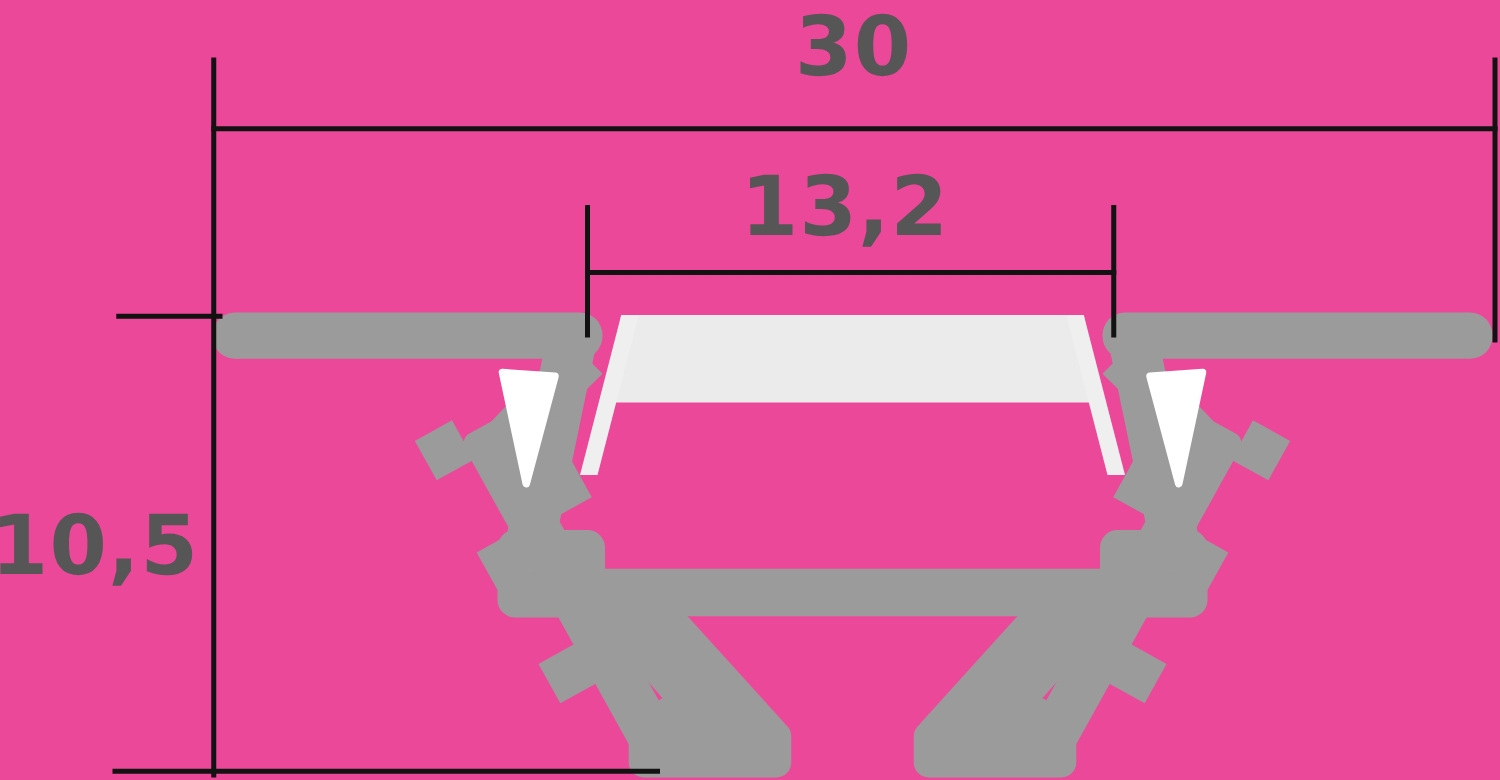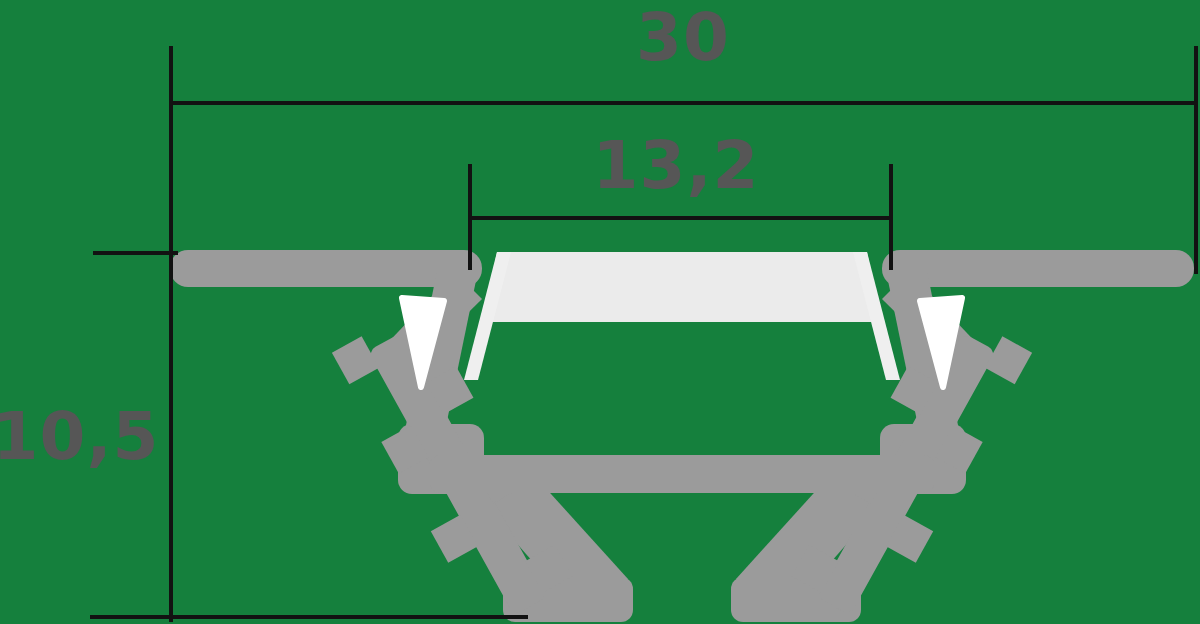--- a/index.html
+++ b/index.html
@@ -4,21 +4,21 @@
 <style>
   html, body {
     margin: 0;
     padding: 0;
     background: #ffffff;
   }
   .stage {
     position: relative;
     width: 1200px;
     height: 624px;
-    background: #15803d;
+    background: #ec4899;
     overflow: hidden;
   }
   svg.drawing {
     display: block;
     width: 1200px;
     height: 624px;
   }
   .dim-text {
     font-family: "DejaVu Sans", "Liberation Sans", sans-serif;
     font-weight: bold;

